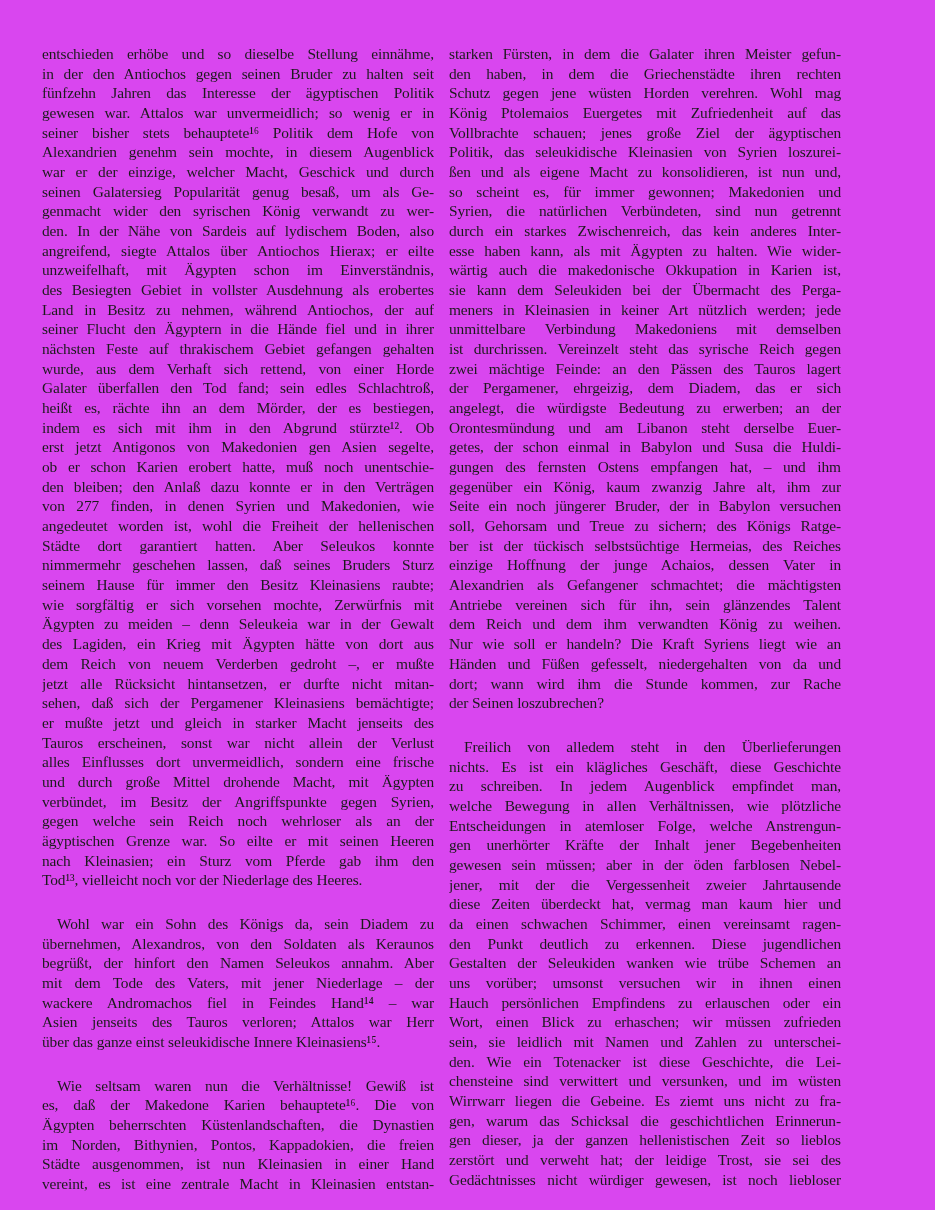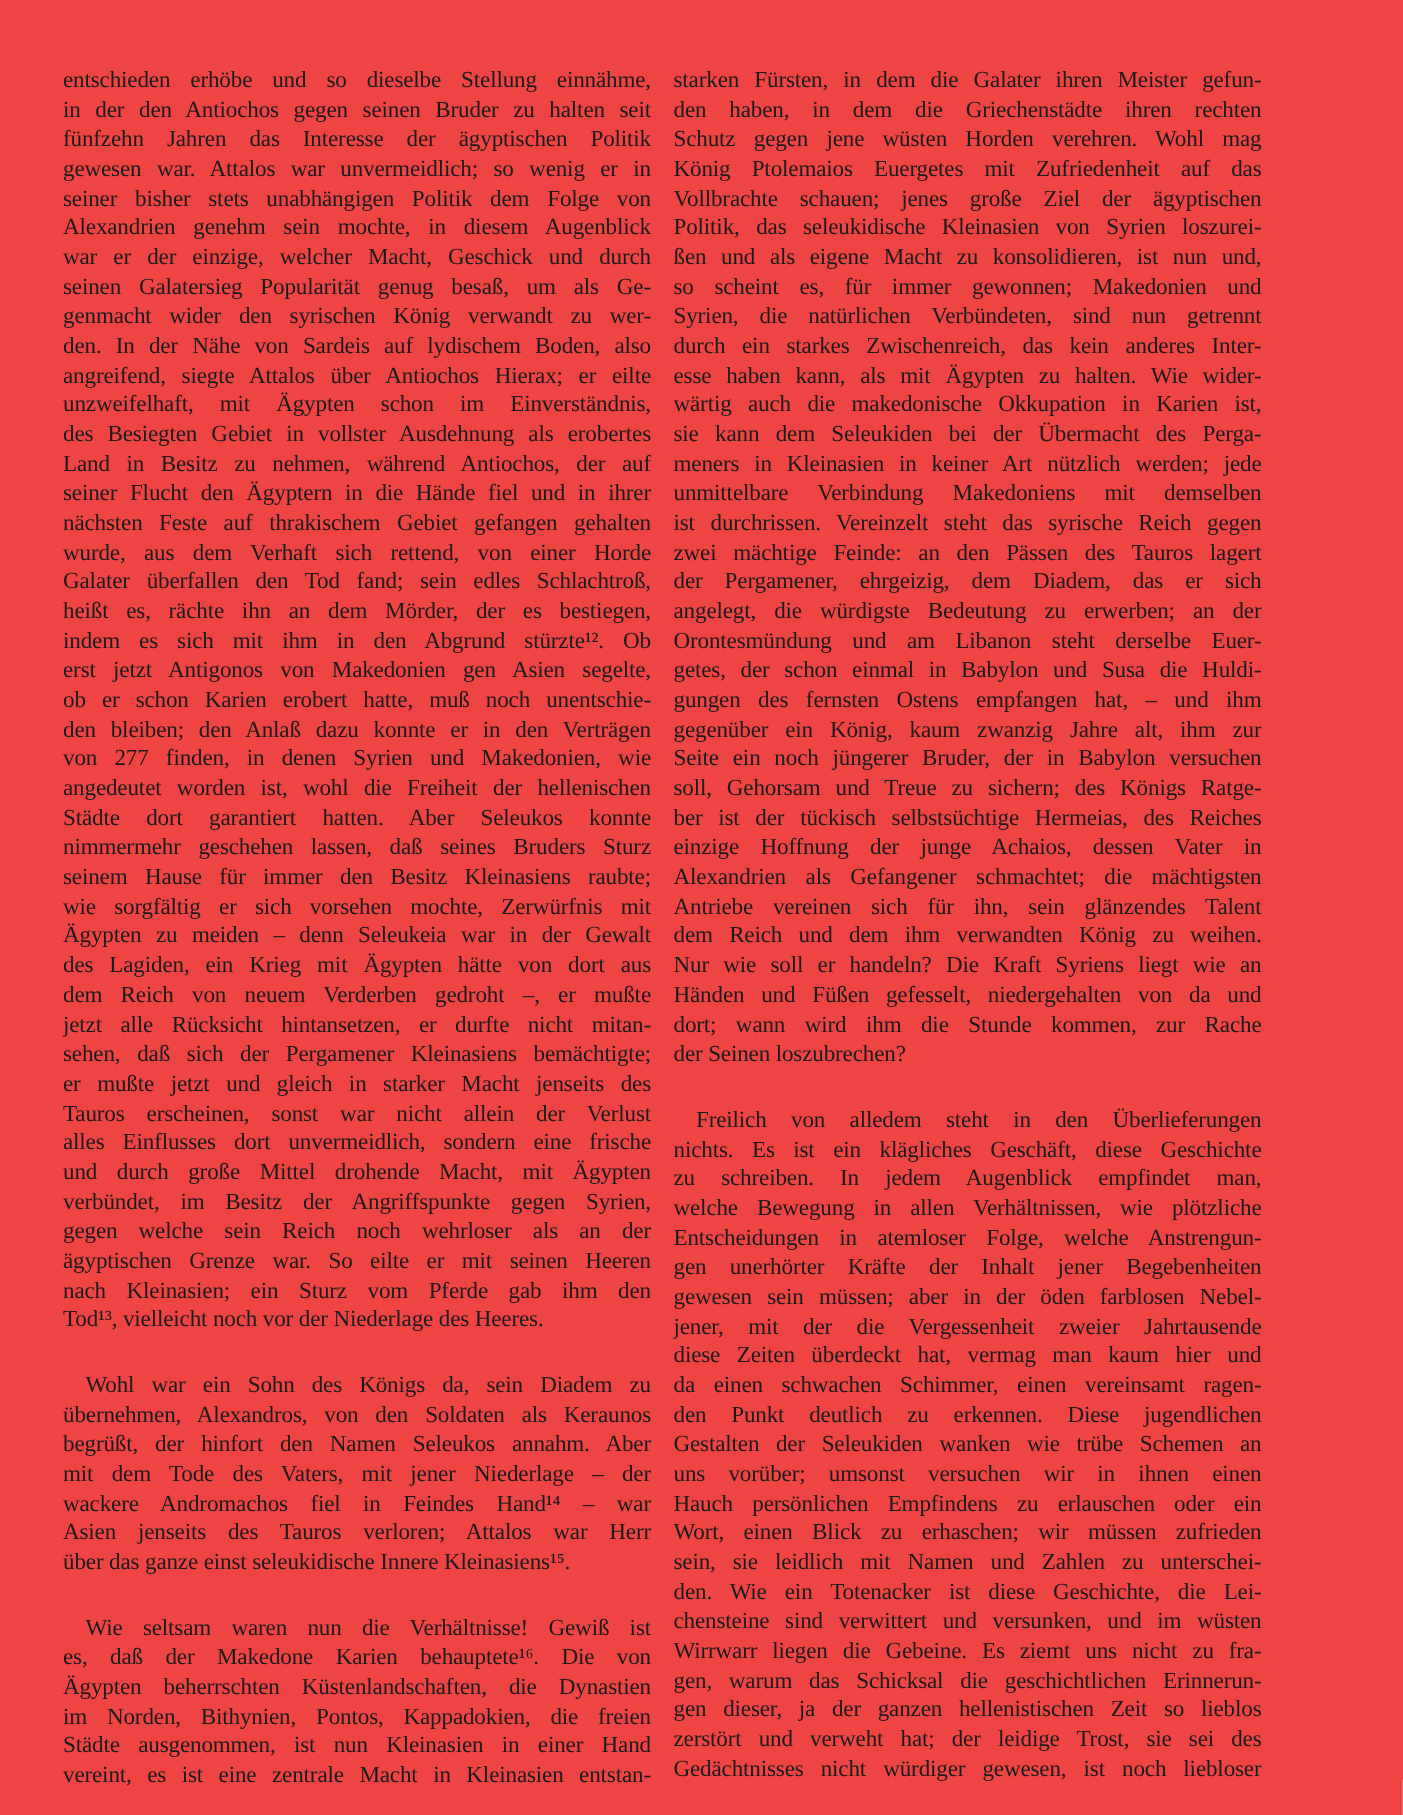--- a/index.html
+++ b/index.html
@@ -6,21 +6,21 @@
   body {
     width: 935px; height: 1210px;
     background: #ffffff;
     font-family: "Liberation Serif", "DejaVu Serif", serif;
     color: #1b1b1b;
     overflow: hidden;
   }
   .page {
     position: absolute; top: 0; left: 0;
     width: 935px; height: 1210px;
-    background: #ef4444;
+    background: #d946ef;
   }
   .text-block {
     position: absolute;
     top: 44px; left: 42px;
     display: flex;
     gap: 15px;
   }
   .col { width: 392px; }
   .line {
     height: 19.68px;
@@ -45,21 +45,21 @@
 </head>
 <body>
 
 <div class="page">
   <div class="text-block">
     <div class="col">
         <div class="line">entschieden erhöbe und so dieselbe Stellung einnähme,</div>
         <div class="line">in der den Antiochos gegen seinen Bruder zu halten seit</div>
         <div class="line">fünfzehn Jahren das Interesse der ägyptischen Politik</div>
         <div class="line">gewesen war. Attalos war unvermeidlich; so wenig er in</div>
-        <div class="line">seiner bisher stets unabhängigen Politik dem Folge von</div>
+        <div class="line">seiner bisher stets behauptete¹⁶ Politik dem Hofe von</div>
         <div class="line">Alexandrien genehm sein mochte, in diesem Augenblick</div>
         <div class="line">war er der einzige, welcher Macht, Geschick und durch</div>
         <div class="line">seinen Galatersieg Popularität genug besaß, um als Ge-</div>
         <div class="line">genmacht wider den syrischen König verwandt zu wer-</div>
         <div class="line">den. In der Nähe von Sardeis auf lydischem Boden, also</div>
         <div class="line">angreifend, siegte Attalos über Antiochos Hierax; er eilte</div>
         <div class="line">unzweifelhaft, mit Ägypten schon im Einverständnis,</div>
         <div class="line">des Besiegten Gebiet in vollster Ausdehnung als erobertes</div>
         <div class="line">Land in Besitz zu nehmen, während Antiochos, der auf</div>
         <div class="line">seiner Flucht den Ägyptern in die Hände fiel und in ihrer</div>

